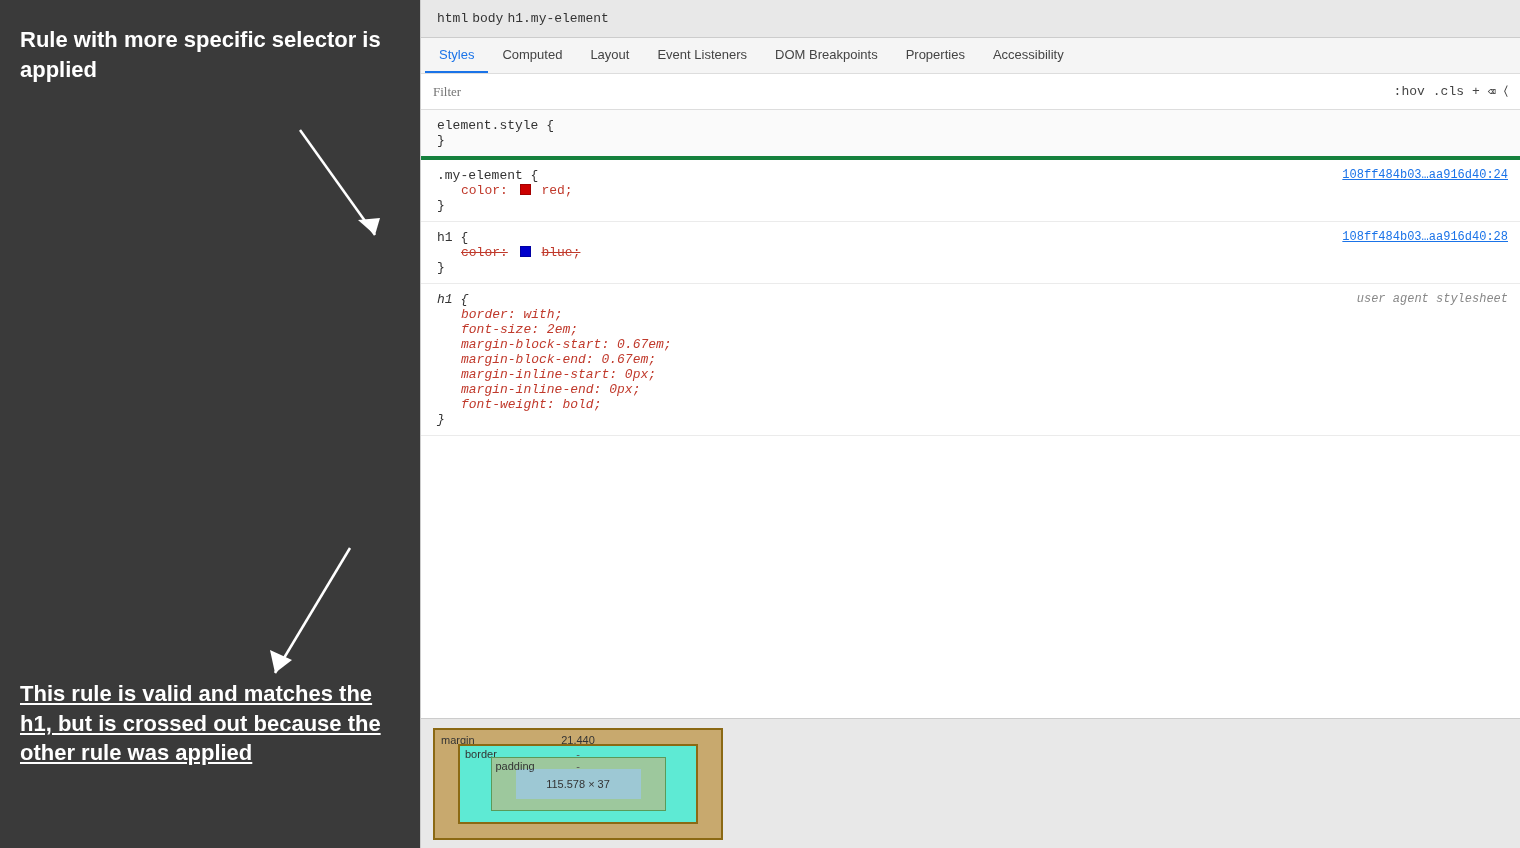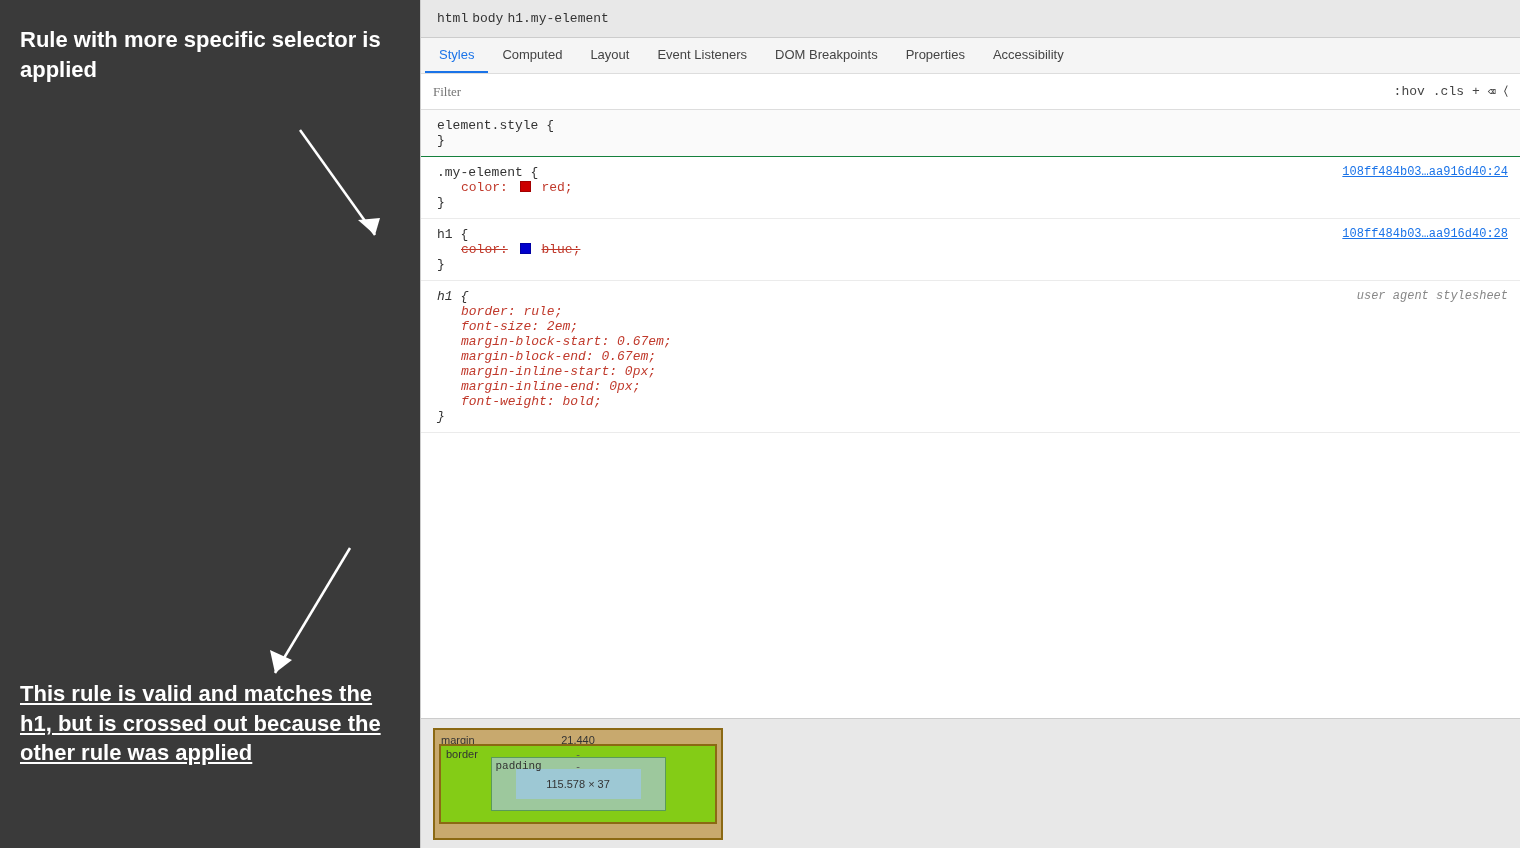--- a/index.html
+++ b/index.html
@@ -229,21 +229,21 @@
     .brace {
       color: #333;
     }
 
     .rule-block-italic {
       font-style: italic;
     }
 
     .element-style-block {
       padding: 8px 16px 8px 16px;
-      border-bottom: 1px solid #15803d;
+      border-bottom: 4px solid #15803d;
       background: #fafafa;
     }
 
     
     .box-model-area {
       background: #e8e8e8;
       border-top: 1px solid #ccc;
       padding: 8px 12px;
       display: flex;
       align-items: center;
@@ -346,21 +346,21 @@
       </div>
     </div>
 
     <div class="rule-block rule-block-italic">
       <span class="rule-source-italic">user agent stylesheet</span>
       <div>
         <span class="selector">h1 {</span>
       </div>
       <div class="indent">
         <span class="prop-name">border:</span>
-        <span class="prop-value"> rule;</span>
+        <span class="prop-value"> with;</span>
       </div>
       <div class="indent">
         <span class="prop-name">font-size:</span>
         <span class="prop-value"> 2em;</span>
       </div>
       <div class="indent">
         <span class="prop-name">margin-block-start:</span>
         <span class="prop-value"> 0.67em;</span>
       </div>
       <div class="indent">
@@ -385,26 +385,26 @@
     </div>
 
   </div>
 
   <div class="box-model-area">
 
     <div style="position:relative; width:290px; height:112px; background:#c8a96e; border:2px solid #8b6914; display:flex; align-items:center; justify-content:center;">
       <span style="position:absolute; top:4px; left:6px; font-size:11px; color:#333; font-family:Arial,sans-serif;">margin</span>
       <span style="position:absolute; top:4px; left:50%; transform:translateX(-50%); font-size:11px; color:#333; font-family:Arial,sans-serif;">21.440</span>
 
-      <div style="position:relative; width:278px; height:80px; background:#84cc16; border:2px solid #8b6914; display:flex; align-items:center; justify-content:center;">
+      <div style="position:relative; width:240px; height:80px; background:#5eead4; border:2px solid #8b6914; display:flex; align-items:center; justify-content:center;">
         <span style="position:absolute; top:2px; left:5px; font-size:11px; color:#333; font-family:Arial,sans-serif;">border</span>
         <span style="position:absolute; top:2px; left:50%; transform:translateX(-50%); font-size:11px; color:#555;">-</span>
 
         <div style="position:relative; width:175px; height:54px; background:#9dc89d; border:1px solid #5a9a5a; display:flex; align-items:center; justify-content:center;">
-          <span style="position:absolute; top:2px; left:4px; font-size:11px; color:#333; font-family:Liberation Mono, monospace;">padding</span>
+          <span style="position:absolute; top:2px; left:4px; font-size:11px; color:#333; font-family:Liberation Sans, sans-serif;">padding</span>
           <span style="position:absolute; top:2px; left:50%; transform:translateX(-50%); font-size:11px; color:#555;">-</span>
 
           <div style="background:#9dc8d4; width:125px; height:30px; display:flex; align-items:center; justify-content:center; font-size:11px; color:#333; font-family:Arial,sans-serif;">
             <span>115.578 × 37</span>
           </div>
         </div>
       </div>
     </div>
   </div>
 

